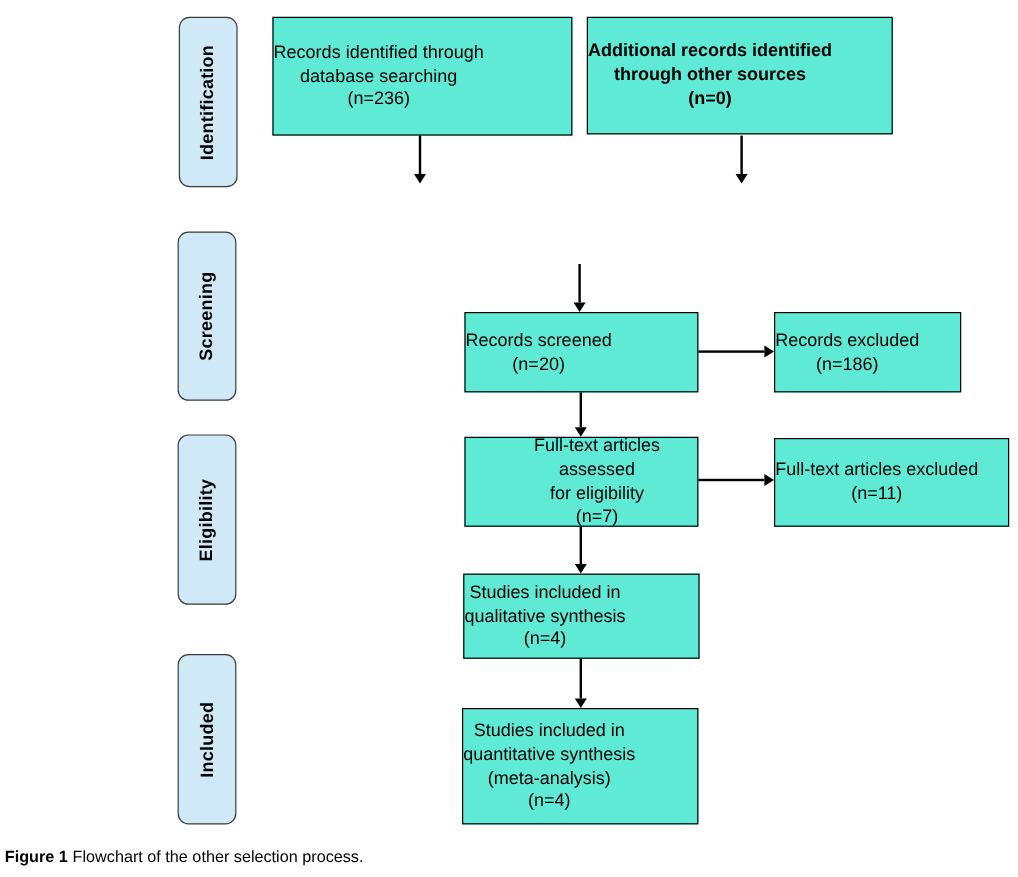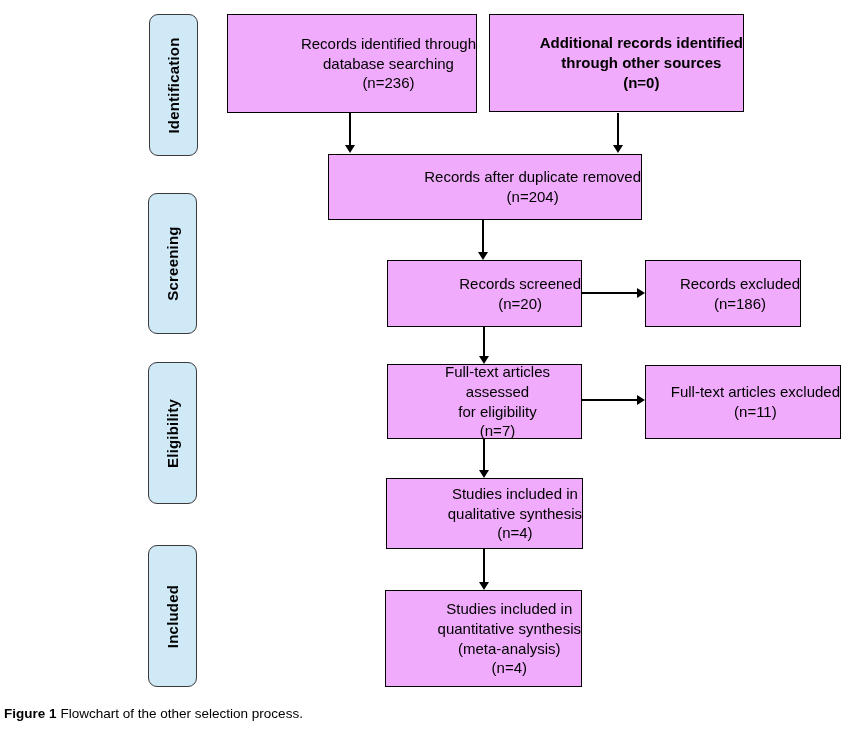--- a/index.html
+++ b/index.html
@@ -33,37 +33,37 @@
     white-space: nowrap;
     font-weight: bold;
     font-size: 15px;
     letter-spacing: 0.2px;
   }
 
   
   .fbox {
     position: absolute;
     border: 1px solid #000000;
-    background: #f0abfc;
+    background: #5eead4;
     display: flex;
     align-items: center;
-    justify-content: flex-end;
+    justify-content: flex-start;
     text-align: center;
     font-size: 15px;
     line-height: 1.32;
     box-sizing: border-box;
   }
   .fbox .btxt { white-space: pre-line; }
   .b1 { left: 227px; top: 14px;  width: 250px; height: 99px; }
   .b2 { left: 489px; top: 14px;  width: 255px; height: 98px; font-weight: bold; }
   .b3 { left: 328px; top: 154px; width: 314px; height: 66px; }
   .b4 { left: 387px; top: 260px; width: 195px; height: 67px; }
   .b5 { left: 645px; top: 260px; width: 156px; height: 67px; }
   .b6 { left: 387px; top: 364px; width: 195px; height: 75px; padding-left: 26px; }
-  .b7 { left: 645px; top: 365px; width: 196px; height: 74px; padding-left: 20px; }
+  .b7 { left: 645px; top: 365px; width: 196px; height: 74px; }
   .b8 { left: 386px; top: 478px; width: 197px; height: 71px; }
   .b9 { left: 385px; top: 590px; width: 197px; height: 97px; }
 
   
   .arrow-v {
     position: absolute;
     width: 2px;
     background: #000000;
   }
   .arrow-v::after {
@@ -130,24 +130,20 @@
   <div class="fbox b1">
     <span class="btxt">Records identified through
 database searching
 (n=236)</span>
   </div>
   <div class="fbox b2">
     <span class="btxt">Additional records identified
 through other sources
 (n=0)</span>
   </div>
-  <div class="fbox b3">
-    <span class="btxt">Records after duplicate removed
-(n=204)</span>
-  </div>
   <div class="fbox b4">
     <span class="btxt">Records screened
 (n=20)</span>
   </div>
   <div class="fbox b5">
     <span class="btxt">Records excluded
 (n=186)</span>
   </div>
   <div class="fbox b6">
     <span class="btxt">Full-text articles assessed

